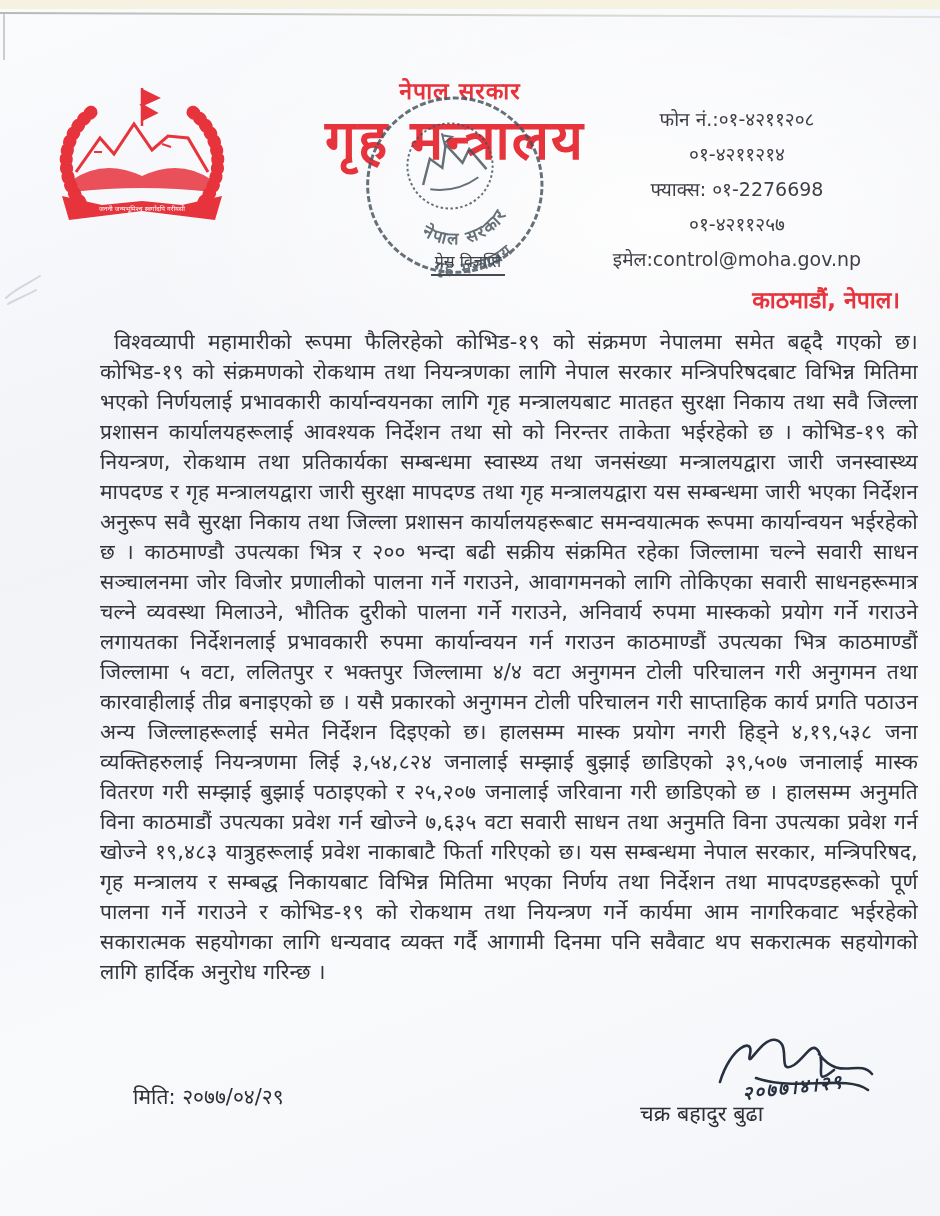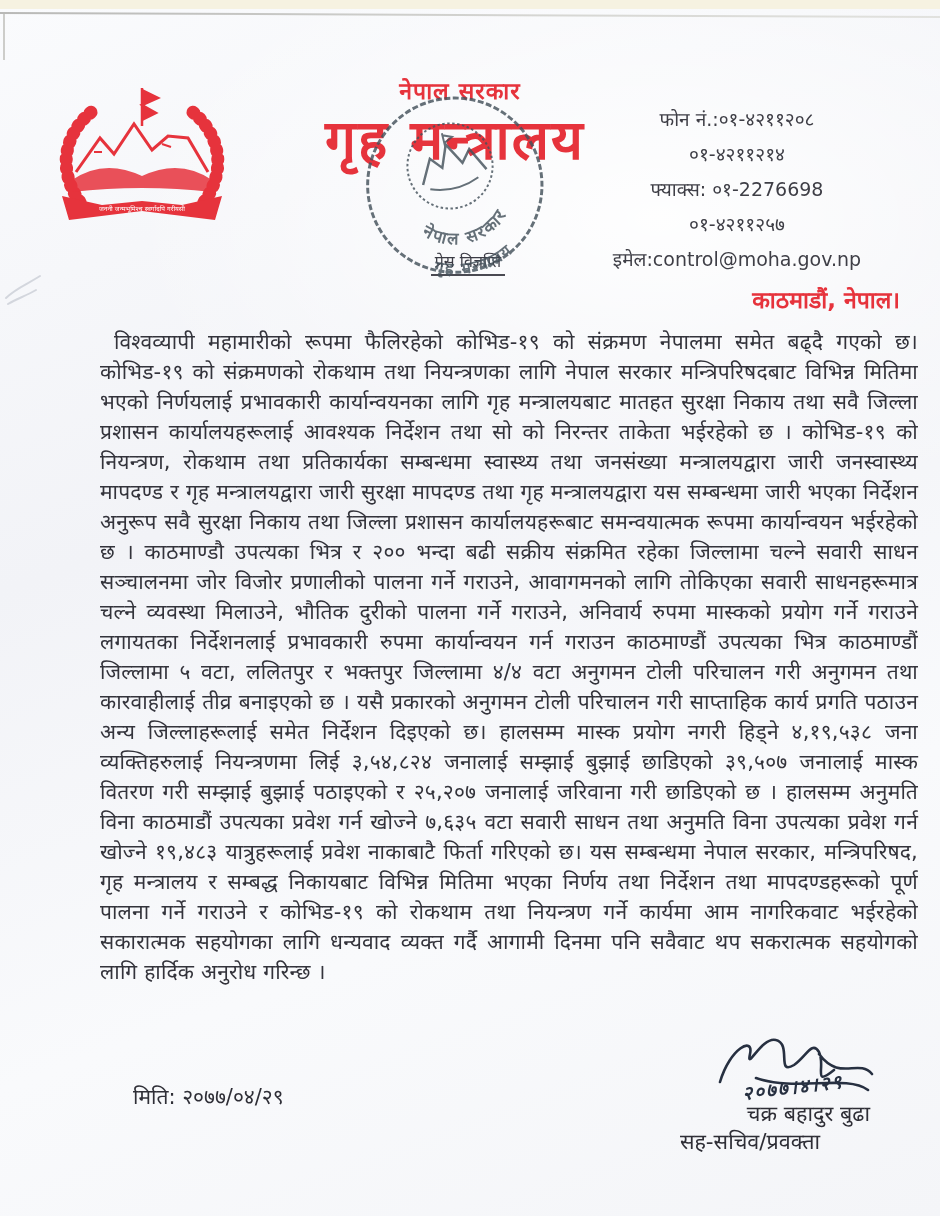--- a/index.html
+++ b/index.html
@@ -23,21 +23,21 @@
   .emblem{left:42px;top:80px;width:200px;height:150px;}
   .contact{right:38px;top:102px;width:330px;text-align:center;font-size:19px;line-height:35px;color:#3e3e46;}
   .addr{right:40px;top:282px;width:300px;text-align:right;font-size:23px;font-weight:bold;line-height:37px;}
   .refs{left:22px;top:238px;font-size:20px;font-weight:bold;line-height:37px;}
   .doc-title{left:0;top:250px;width:936px;text-align:center;font-size:16px;color:#3b3b44;z-index:1;}
   .doc-title span{border-bottom:2px solid #4a4a52;padding:0 4px 3px;}
   .bodytext{left:100px;top:327px;width:818px;font-size:21px;line-height:30px;text-align:justify;text-indent:14px;letter-spacing:.2px;color:#33333b;}
   .dateline{left:133px;top:1082px;font-size:21px;color:#2f2f37;}
   .sig-svg{left:700px;top:1032px;width:185px;height:78px;}
   .sig-date{left:742px;top:1074px;font-size:19px;font-weight:bold;font-style:italic;color:#273041;transform:rotate(-7deg);letter-spacing:2px;}
-  .sig-name{left:640px;top:1098px;width:230px;text-align:right;font-size:21.5px;color:#2e2e36;}
+  .sig-name{left:640px;top:1098px;width:230px;text-align:left;font-size:21.5px;color:#2e2e36;}
   .sig-title{left:640px;top:1126px;width:220px;text-align:center;font-size:21.5px;color:#2e2e36;}
   .pencil{left:2px;top:268px;width:42px;height:46px;opacity:.45;}
 </style>
 </head>
 <body>
 
 <div class="page">
 
   <div class="abs top-strip"></div>
   <div class="abs scan-line"></div>
@@ -105,15 +105,14 @@
 
   <div class="abs bodytext">विश्वव्यापी महामारीको रूपमा फैलिरहेको कोभिड-१९ को संक्रमण नेपालमा समेत बढ्दै गएको छ। कोभिड-१९ को संक्रमणको रोकथाम तथा नियन्त्रणका लागि नेपाल सरकार मन्त्रिपरिषदबाट विभिन्न मितिमा भएको निर्णयलाई प्रभावकारी कार्यान्वयनका लागि गृह मन्त्रालयबाट मातहत सुरक्षा निकाय तथा सवै जिल्ला प्रशासन कार्यालयहरूलाई आवश्यक निर्देशन तथा सो को निरन्तर ताकेता भईरहेको छ । कोभिड-१९ को नियन्त्रण, रोकथाम तथा प्रतिकार्यका सम्बन्धमा स्वास्थ्य तथा जनसंख्या मन्त्रालयद्वारा जारी जनस्वास्थ्य मापदण्ड र गृह मन्त्रालयद्वारा जारी सुरक्षा मापदण्ड तथा गृह मन्त्रालयद्वारा यस सम्बन्धमा जारी भएका निर्देशन अनुरूप सवै सुरक्षा निकाय तथा जिल्ला प्रशासन कार्यालयहरूबाट समन्वयात्मक रूपमा कार्यान्वयन भईरहेको छ । काठमाण्डौ उपत्यका भित्र र २०० भन्दा बढी सक्रीय संक्रमित रहेका जिल्लामा चल्ने सवारी साधन सञ्चालनमा जोर विजोर प्रणालीको पालना गर्ने गराउने, आवागमनको लागि तोकिएका सवारी साधनहरूमात्र चल्ने व्यवस्था मिलाउने, भौतिक दुरीको पालना गर्ने गराउने, अनिवार्य रुपमा मास्कको प्रयोग गर्ने गराउने लगायतका निर्देशनलाई प्रभावकारी रुपमा कार्यान्वयन गर्न गराउन काठमाण्डौं उपत्यका भित्र काठमाण्डौं जिल्लामा ५ वटा, ललितपुर र भक्तपुर जिल्लामा ४/४ वटा अनुगमन टोली परिचालन गरी अनुगमन तथा कारवाहीलाई तीव्र बनाइएको छ । यसै प्रकारको अनुगमन टोली परिचालन गरी साप्ताहिक कार्य प्रगति पठाउन अन्य जिल्लाहरूलाई समेत निर्देशन दिइएको छ। हालसम्म मास्क प्रयोग नगरी हिड्ने ४,१९,५३८ जना व्यक्तिहरुलाई नियन्त्रणमा लिई ३,५४,८२४ जनालाई सम्झाई बुझाई छाडिएको ३९,५०७ जनालाई मास्क वितरण गरी सम्झाई बुझाई पठाइएको र २५,२०७ जनालाई जरिवाना गरी छाडिएको छ । हालसम्म अनुमति विना काठमाडौं उपत्यका प्रवेश गर्न खोज्ने ७,६३५ वटा सवारी साधन तथा अनुमति विना उपत्यका प्रवेश गर्न खोज्ने १९,४८३ यात्रुहरूलाई प्रवेश नाकाबाटै फिर्ता गरिएको छ। यस सम्बन्धमा नेपाल सरकार, मन्त्रिपरिषद, गृह मन्त्रालय र सम्बद्ध निकायबाट विभिन्न मितिमा भएका निर्णय तथा निर्देशन तथा मापदण्डहरूको पूर्ण पालना गर्ने गराउने र कोभिड-१९ को रोकथाम तथा नियन्त्रण गर्ने कार्यमा आम नागरिकवाट भईरहेको सकारात्मक सहयोगका लागि धन्यवाद व्यक्त गर्दै आगामी दिनमा पनि सवैवाट थप सकरात्मक सहयोगको लागि हार्दिक अनुरोध गरिन्छ ।</div>
 
   <div class="abs dateline">मिति: २०७७/०४/२९</div>
 
   <svg class="abs sig-svg" viewBox="0 0 185 78">
     <path d="M20,50 C30,16 54,4 50,22 C46,40 62,4 76,8 C92,12 76,44 94,33 C106,25 112,8 119,20 C126,34 112,56 134,38 M119,22 C140,50 158,26 172,42 M56,46 C96,60 146,42 168,58" stroke="#273041" stroke-width="2.6" fill="none" stroke-linecap="round"></path>
   </svg>
   <div class="abs sig-date">२०७७।४।२९</div>
   <div class="abs sig-name">चक्र बहादुर बुढा</div>
-  <div class="abs sig-title">सह-सचिव/प्रवक्ता</div>
 
 </div>
 
 </body></html>

